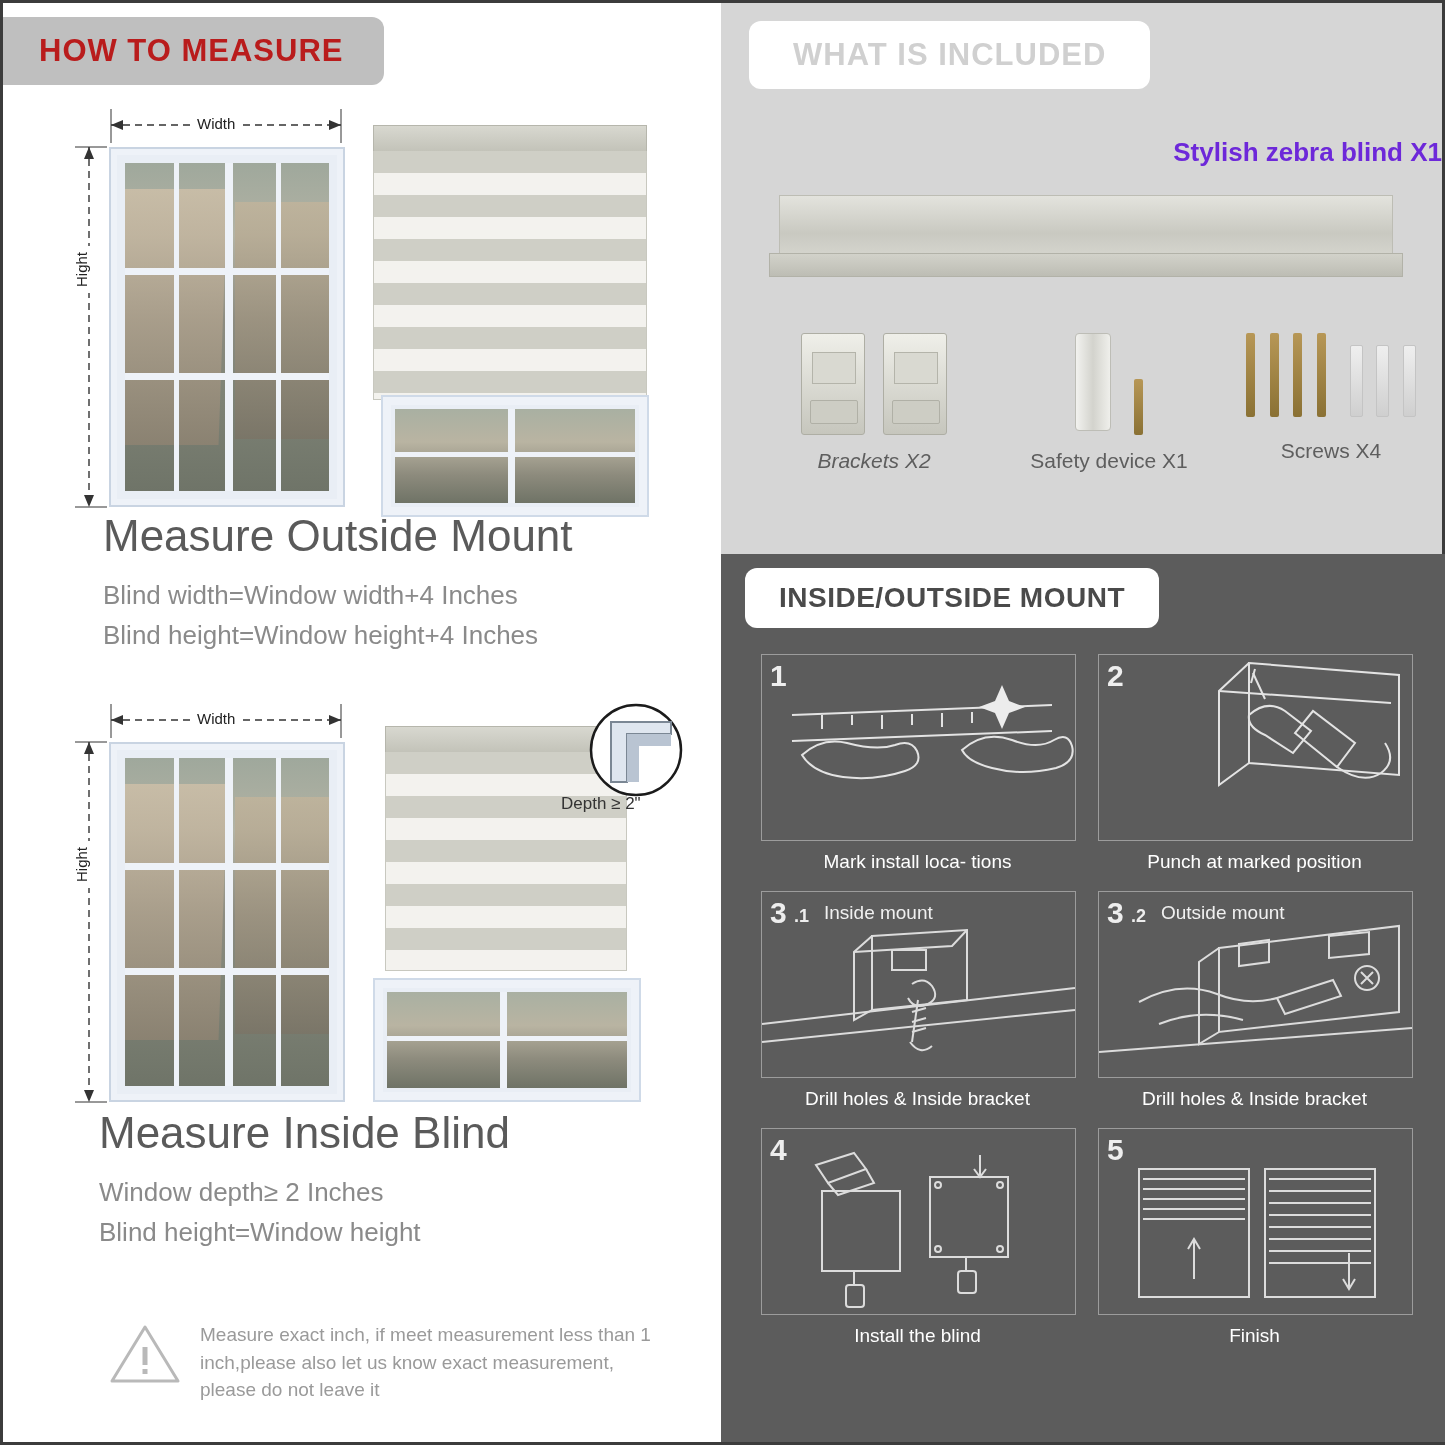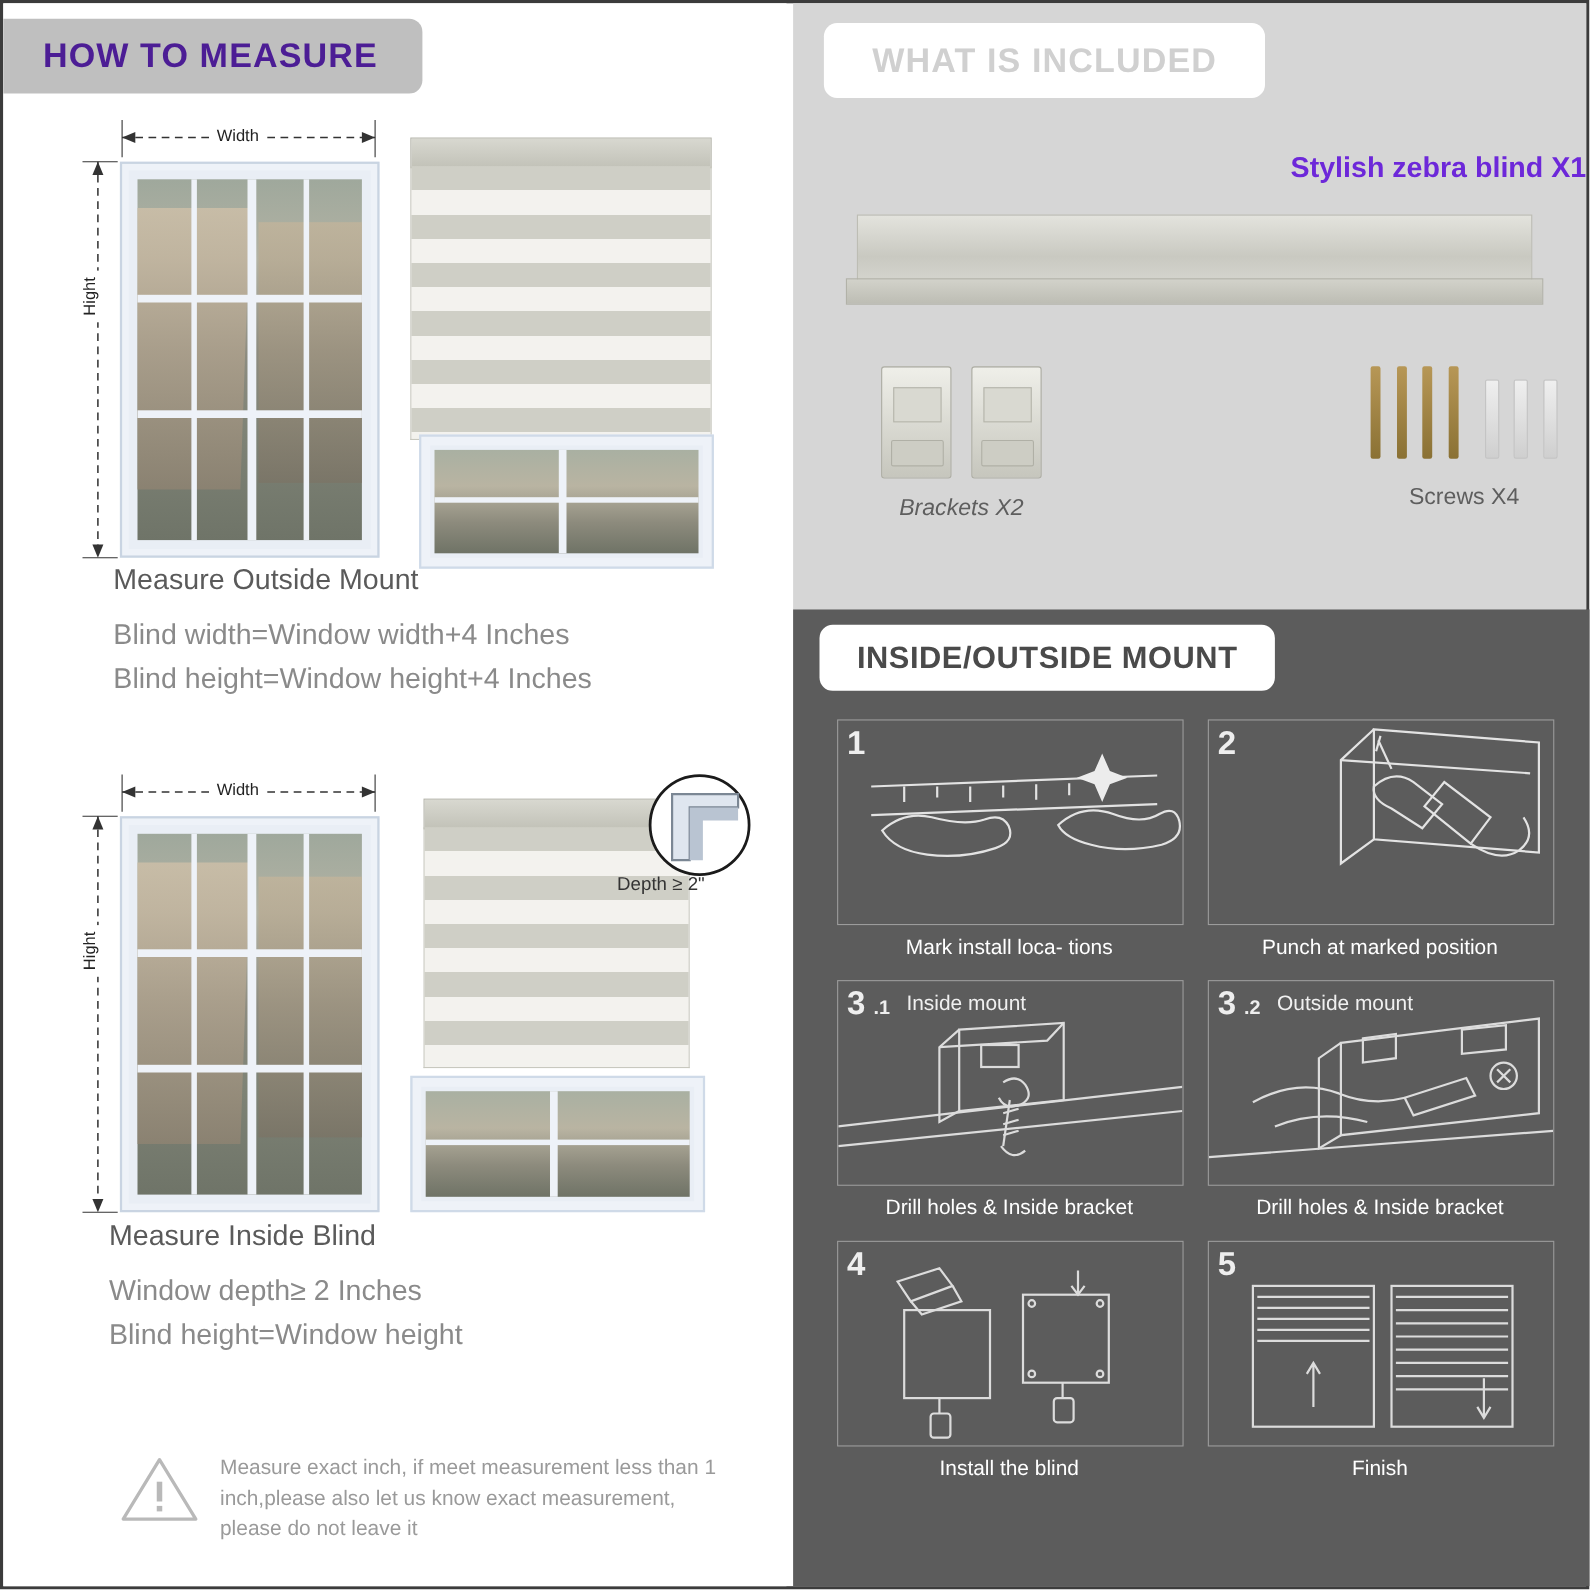--- a/index.html
+++ b/index.html
@@ -9,21 +9,21 @@
     font-family:"Liberation Sans", sans-serif;
     color:#555;
     overflow:hidden;
   }
   .page{position:relative;width:1445px;height:1445px;box-sizing:border-box;border:3px solid #3c3c3c;}
 
   
   .left{position:absolute;left:0;top:0;width:712px;height:1439px;background:#fff;}
   .hdr-pill{
     display:inline-block;
-    background:#bfbfbf;color:#4c1d95;
+    background:#bfbfbf;color:#b91c1c;
     font-size:31px;font-weight:bold;letter-spacing:1px;
     padding:16px 40px 16px 36px;
     border-radius:0 12px 12px 0;
   }
   .hdr-wrap{position:absolute;left:0;top:14px;}
 
   
   .m1{position:absolute;left:60px;top:100px;width:620px;height:420px;}
   .m2{position:absolute;left:60px;top:695px;width:620px;height:420px;}
 
@@ -66,21 +66,21 @@
   .blind-body{position:absolute;left:0;top:26px;width:100%;
     background:repeating-linear-gradient(180deg,#cfcfc6 0 22px,#f3f2ee 22px 44px);
     border:1px solid #c8c8bf;border-top:none;}
   .blind-window{position:absolute;left:0;width:100%;
     background:#e9eef5;border:2px solid #cfdae8;box-shadow:0 0 0 8px #eef2f8 inset;}
   .bw-photo{position:absolute;inset:12px;
     background:linear-gradient(180deg,#a9b0a2 0%,#b9b4a2 35%,#8d8b7d 70%,#6f7366 100%);}
   .bw-mull{position:absolute;inset:12px;}
   .bw-mull i{position:absolute;background:#eef2f8;}
 
-  .title-big{font-size:26px;color:#5a5a5a;font-weight:normal;}
+  .title-big{font-size:44px;color:#5a5a5a;font-weight:normal;}
   .line-txt{font-size:26px;color:#8a8a8a;line-height:1.55;}
 
   .note{position:absolute;left:105px;top:1318px;width:560px;display:flex;gap:18px;align-items:flex-start;}
   .note .tri{width:74px;height:66px;flex:0 0 74px;position:relative;}
   .note .tri svg{position:absolute;left:0;top:0;}
   .note p{margin:0;font-size:19px;color:#9a9a9a;line-height:1.45;}
 
   
   .rtop{position:absolute;left:718px;top:0;width:721px;height:551px;background:#d6d6d6;}
   .rtop-pill{
@@ -265,20 +265,25 @@
     </div>
 
     <div class="parts">
 
       <div class="part" style="left:18px;top:0;width:190px;font-style:italic;">
         <span class="bracket"></span>
         <span class="bracket" style="margin-left:14px;"></span>
         <div class="cap">Brackets X2</div>
       </div>
 
+      <div class="part" style="left:248px;top:0;width:200px;">
+        <span class="safety"></span>
+        <span class="screw" style="height:56px;margin-left:18px;vertical-align:bottom;"></span>
+        <div class="cap" style="margin-top:14px;">Safety device X1</div>
+      </div>
 
       <div class="part" style="left:470px;top:0;width:200px;">
         <span class="screw"></span>
         <span class="screw" style="margin-left:10px;"></span>
         <span class="screw" style="margin-left:10px;"></span>
         <span class="screw" style="margin-left:10px;"></span>
         <span class="anchor" style="margin-left:20px;"></span>
         <span class="anchor" style="margin-left:9px;"></span>
         <span class="anchor" style="margin-left:9px;"></span>
         <div class="cap" style="margin-top:18px;">Screws X4</div>

